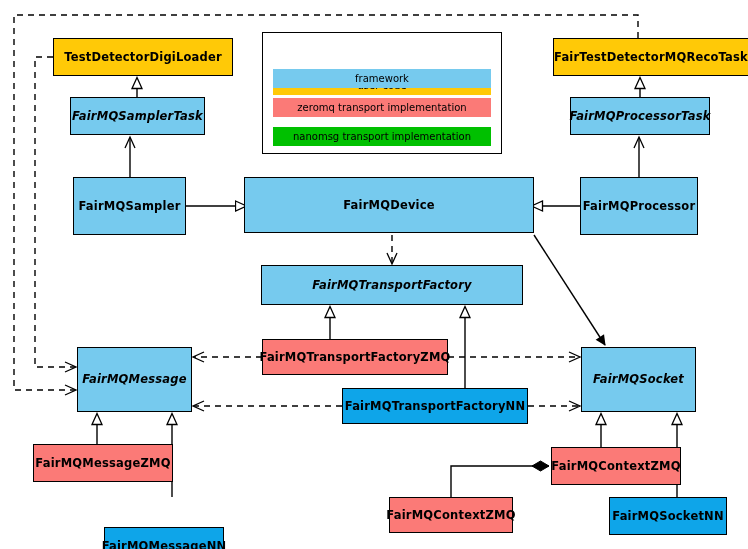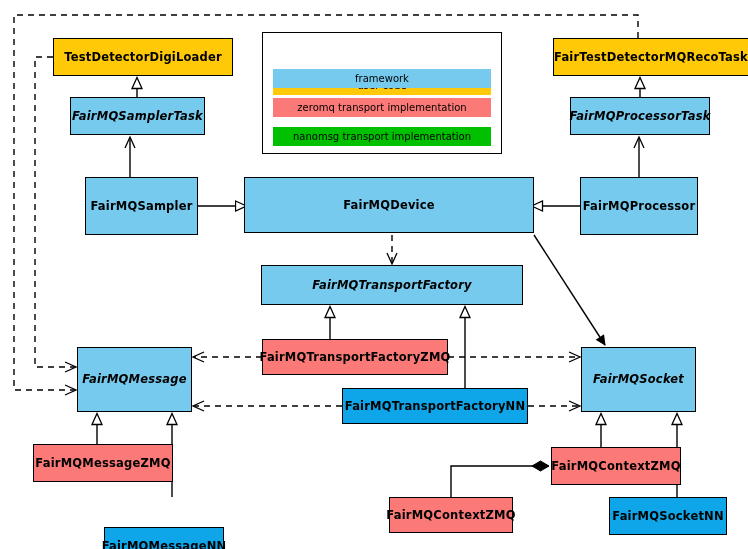--- a/index.html
+++ b/index.html
@@ -92,21 +92,21 @@
   <div id="legend" style="left: 262px; top: 32px; width: 240px; height: 122px;"></div>
 
 <div class="legend-row sw-user" style="left: 273px; top: 40px; width: 218px; height: 19px; margin-top: 36px;">user code</div>
     <div class="legend-row sw-fw" style="left: 273px; top: 69px; width: 218px; height: 19px;">framework</div>
     <div class="legend-row sw-zmq" style="left: 273px; top: 98px; width: 218px; height: 19px;">zeromq transport implementation</div>
     <div class="legend-row sw-nn" style="left: 273px; top: 127px; width: 218px; height: 19px;">nanomsg transport implementation</div>
     <div class="node user" style="left: 53px; top: 38px; width: 180px; height: 38px;">TestDetectorDigiLoader</div>
     <div class="node user" style="left: 533px; top: 38px; width: 196px; height: 38px; margin-left: 20px;">FairTestDetectorMQRecoTask</div>
     <div class="node fw abstract" style="left: 70px; top: 97px; width: 135px; height: 38px;">FairMQSamplerTask</div>
     <div class="node fw abstract" style="left: 570px; top: 97px; width: 140px; height: 38px;">FairMQProcessorTask</div>
-    <div class="node fw" style="left: 85px; top: 177px; width: 113px; height: 58px;">FairMQSampler</div>
+    <div class="node fw" style="left: 73px; top: 177px; width: 113px; height: 58px;">FairMQSampler</div>
     <div class="node fw" style="left: 244px; top: 177px; width: 290px; height: 56px;">FairMQDevice</div>
     <div class="node fw" style="left: 580px; top: 177px; width: 118px; height: 58px;">FairMQProcessor</div>
     <div class="node fw abstract" style="left: 261px; top: 265px; width: 262px; height: 40px;">FairMQTransportFactory</div>
     <div class="node zmq" style="left: 262px; top: 339px; width: 186px; height: 36px;">FairMQTransportFactoryZMQ</div>
     <div class="node nn" style="left: 342px; top: 388px; width: 186px; height: 36px;">FairMQTransportFactoryNN</div>
     <div class="node fw abstract" style="left: 77px; top: 347px; width: 115px; height: 65px;">FairMQMessage</div>
     <div class="node fw abstract" style="left: 581px; top: 347px; width: 115px; height: 65px;">FairMQSocket</div>
     <div class="node zmq" style="left: 33px; top: 444px; width: 140px; height: 38px;">FairMQMessageZMQ</div>
     <div class="node nn" style="left: 104px; top: 497px; width: 120px; height: 38px; margin-top: 30px;">FairMQMessageNN</div>
     <div class="node zmq" style="left: 551px; top: 447px; width: 130px; height: 38px;">FairMQContextZMQ</div>

